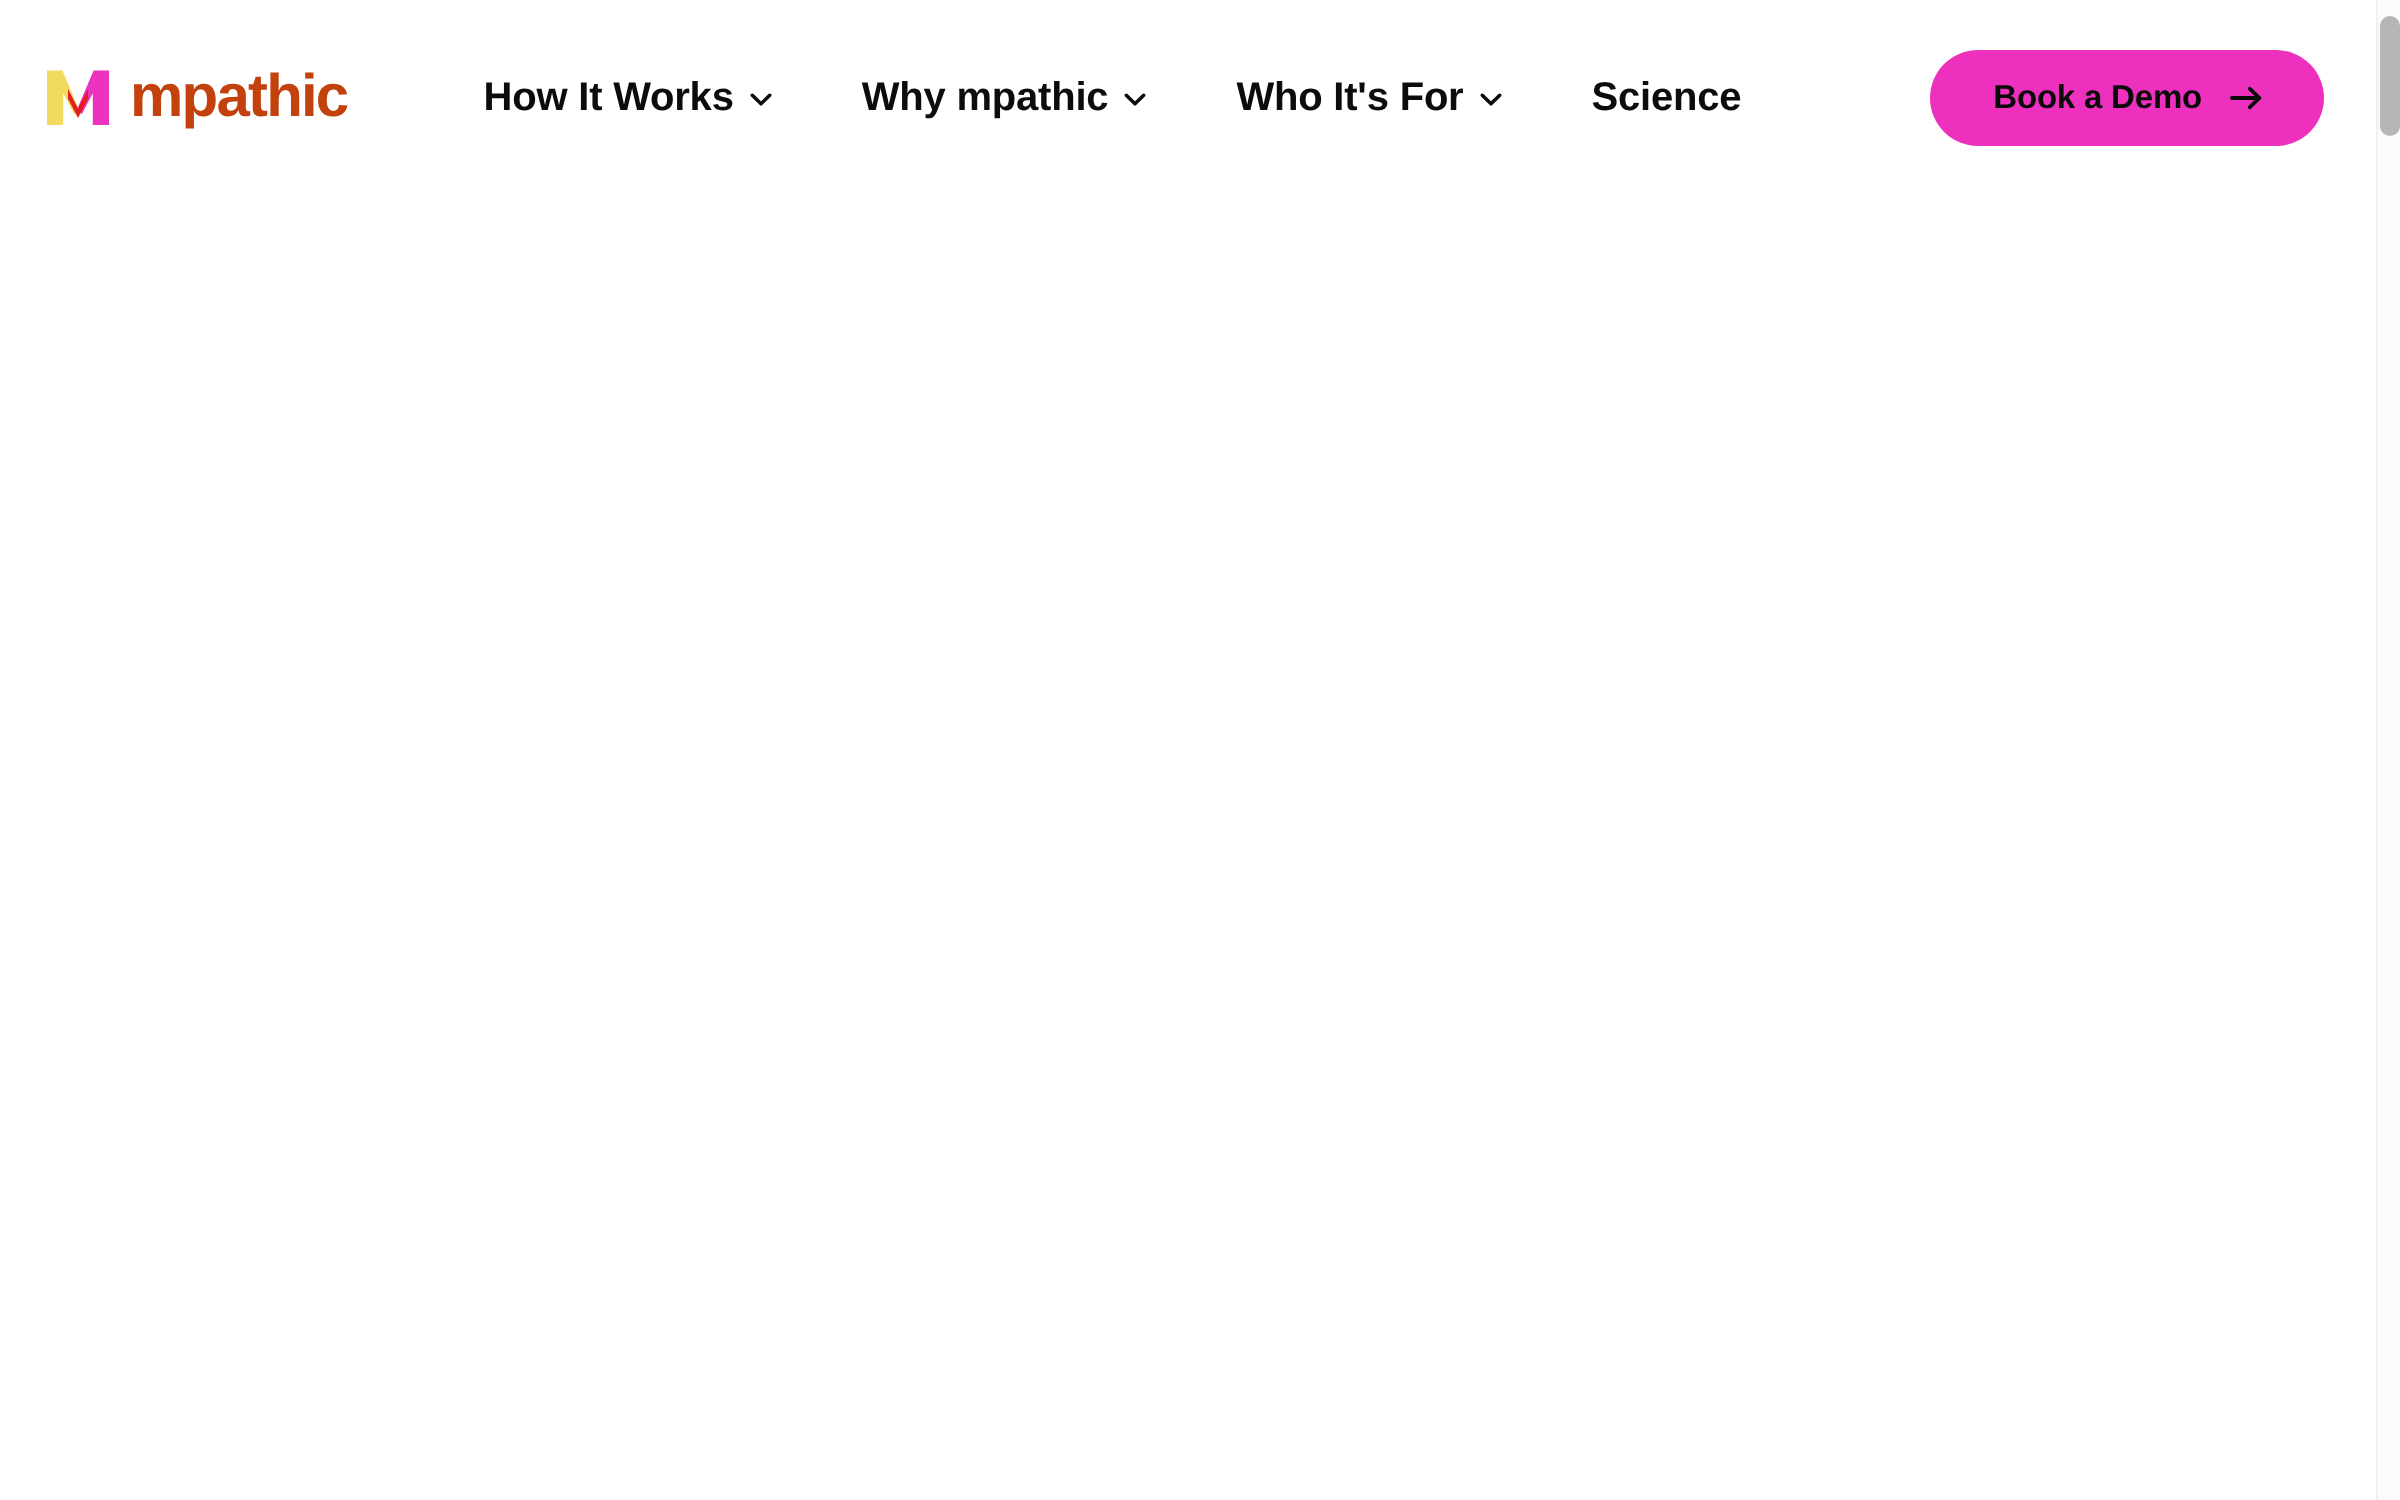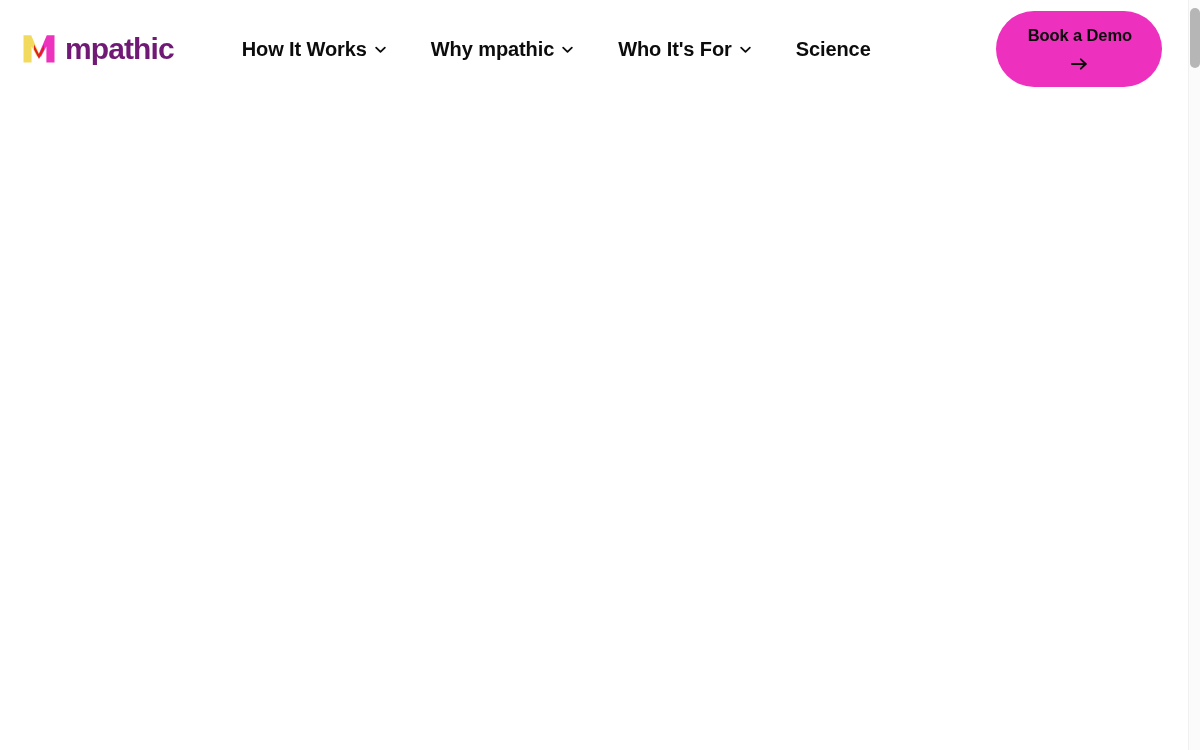--- a/index.html
+++ b/index.html
@@ -54,21 +54,21 @@
     height: 34px;
     display: block;
     flex-shrink: 0;
   }
 
   .brand-word {
     font-family: "Liberation Sans", sans-serif;
     font-size: 30px;
     font-weight: 700;
     letter-spacing: -0.9px;
-    color: #701a75;
+    color: #c2410c;
     line-height: 1;
     white-space: nowrap;
   }
 
   
   .main-nav {
     display: flex;
     align-items: center;
     gap: 0px;
     flex: 1 1 auto;
@@ -116,21 +116,20 @@
     border: none;
     border-radius: 999px;
     padding: 16px 30px 16px 32px;
     font-family: "Liberation Sans", sans-serif;
     font-size: 16.5px;
     font-weight: 700;
     letter-spacing: -0.1px;
     line-height: 1;
     cursor: pointer;
     white-space: nowrap;
-    flex-direction: column;
   }
 
   .cta-arrow {
     width: 17px;
     height: 14px;
     display: block;
     flex-shrink: 0;
   }
 
   

